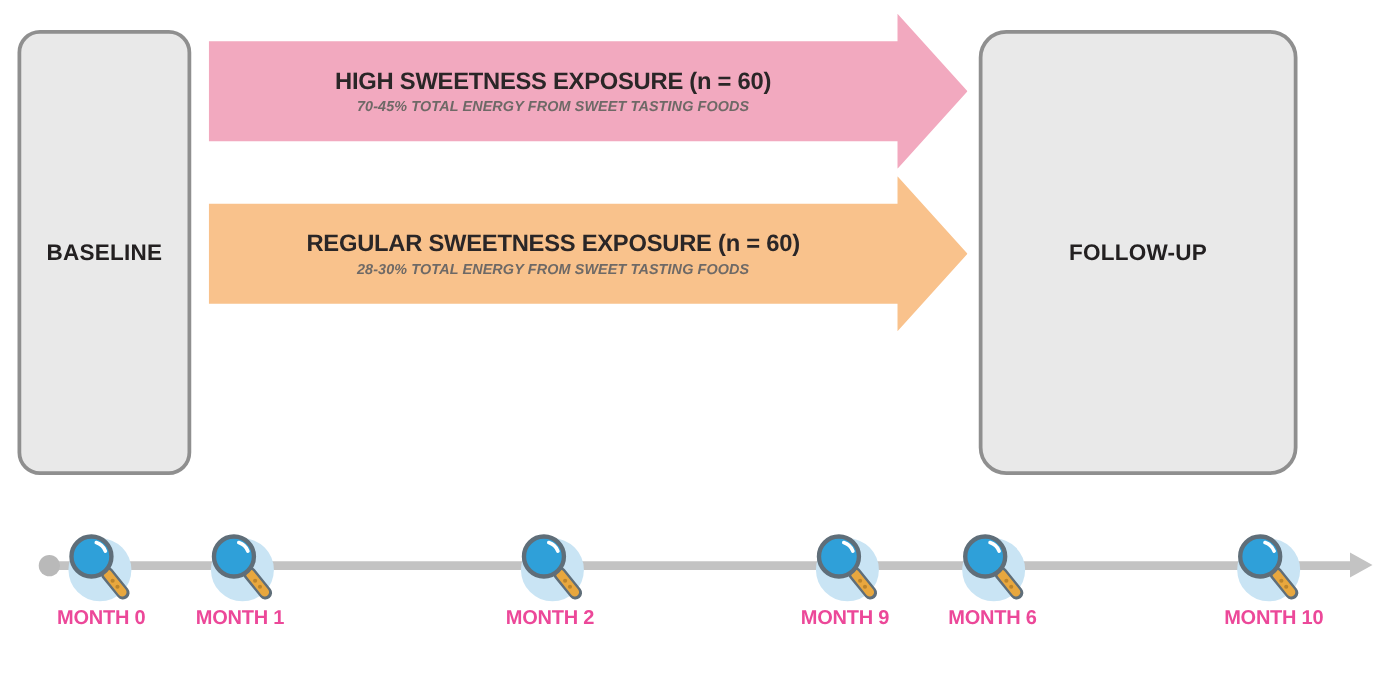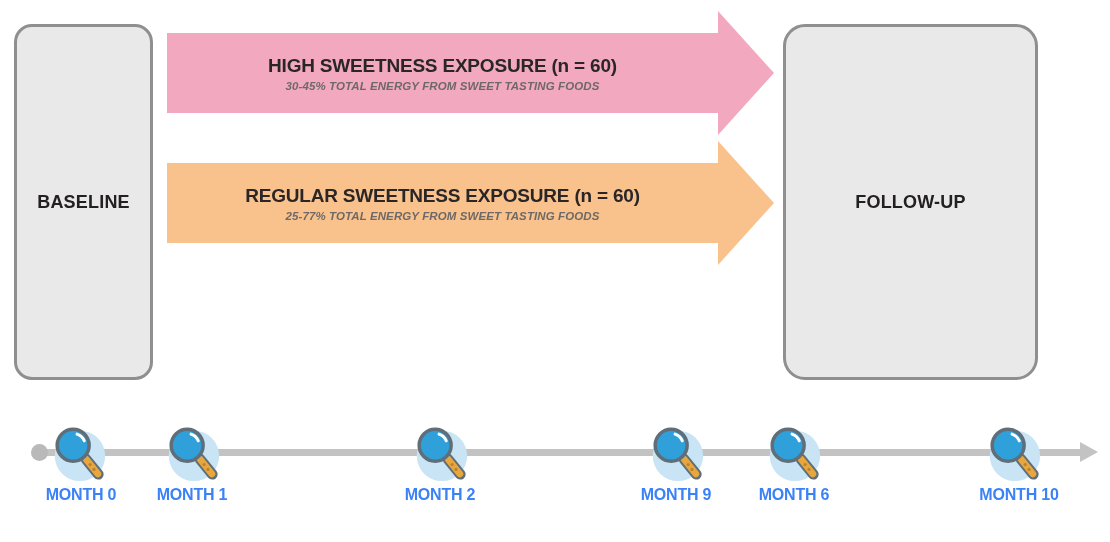--- a/index.html
+++ b/index.html
@@ -111,21 +111,21 @@
     top: 421px;
     width: 62px;
     height: 62px;
   }
   .milestone-label {
     position: absolute;
     top: 486px;
     transform: translateX(-50%);
     font-size: 16px;
     font-weight: bold;
-    color: #3b82f6;
+    color: #ec4899;
     letter-spacing: -0.2px;
     white-space: nowrap;
   }
 </style>
 </head>
 <body>
 
 <div class="canvas">
 
   <div class="stage-box baseline-box">
@@ -135,31 +135,31 @@
   <div class="stage-box followup-box">
     <span class="stage-label">FOLLOW-UP</span>
   </div>
 
   <div class="arm arm-0">
     <svg class="arrow-shape" viewBox="0 0 607 124" preserveAspectRatio="none">
       <polygon points="0,22 551,22 551,0 607,62 551,124 551,102 0,102" fill="#F2A9BF"></polygon>
     </svg>
     <div class="arm-text">
       <div class="arm-title">HIGH SWEETNESS EXPOSURE (n = 60)</div>
-      <div class="arm-subtitle">30-45% TOTAL ENERGY FROM SWEET TASTING FOODS</div>
+      <div class="arm-subtitle">70-45% TOTAL ENERGY FROM SWEET TASTING FOODS</div>
     </div>
   </div>
 
   <div class="arm arm-1">
     <svg class="arrow-shape" viewBox="0 0 607 124" preserveAspectRatio="none">
       <polygon points="0,22 551,22 551,0 607,62 551,124 551,102 0,102" fill="#F9C28C"></polygon>
     </svg>
     <div class="arm-text">
       <div class="arm-title">REGULAR SWEETNESS EXPOSURE (n = 60)</div>
-      <div class="arm-subtitle">25-77% TOTAL ENERGY FROM SWEET TASTING FOODS</div>
+      <div class="arm-subtitle">28-30% TOTAL ENERGY FROM SWEET TASTING FOODS</div>
     </div>
   </div>
 
 
   <div class="timeline-line"></div>
   <div class="timeline-start-dot"></div>
   <div class="timeline-end-arrow"></div>
 
   <svg class="milestone-icon" style="left:47px" viewBox="0 0 64 64">
       <use href="#magnifier"></use>

